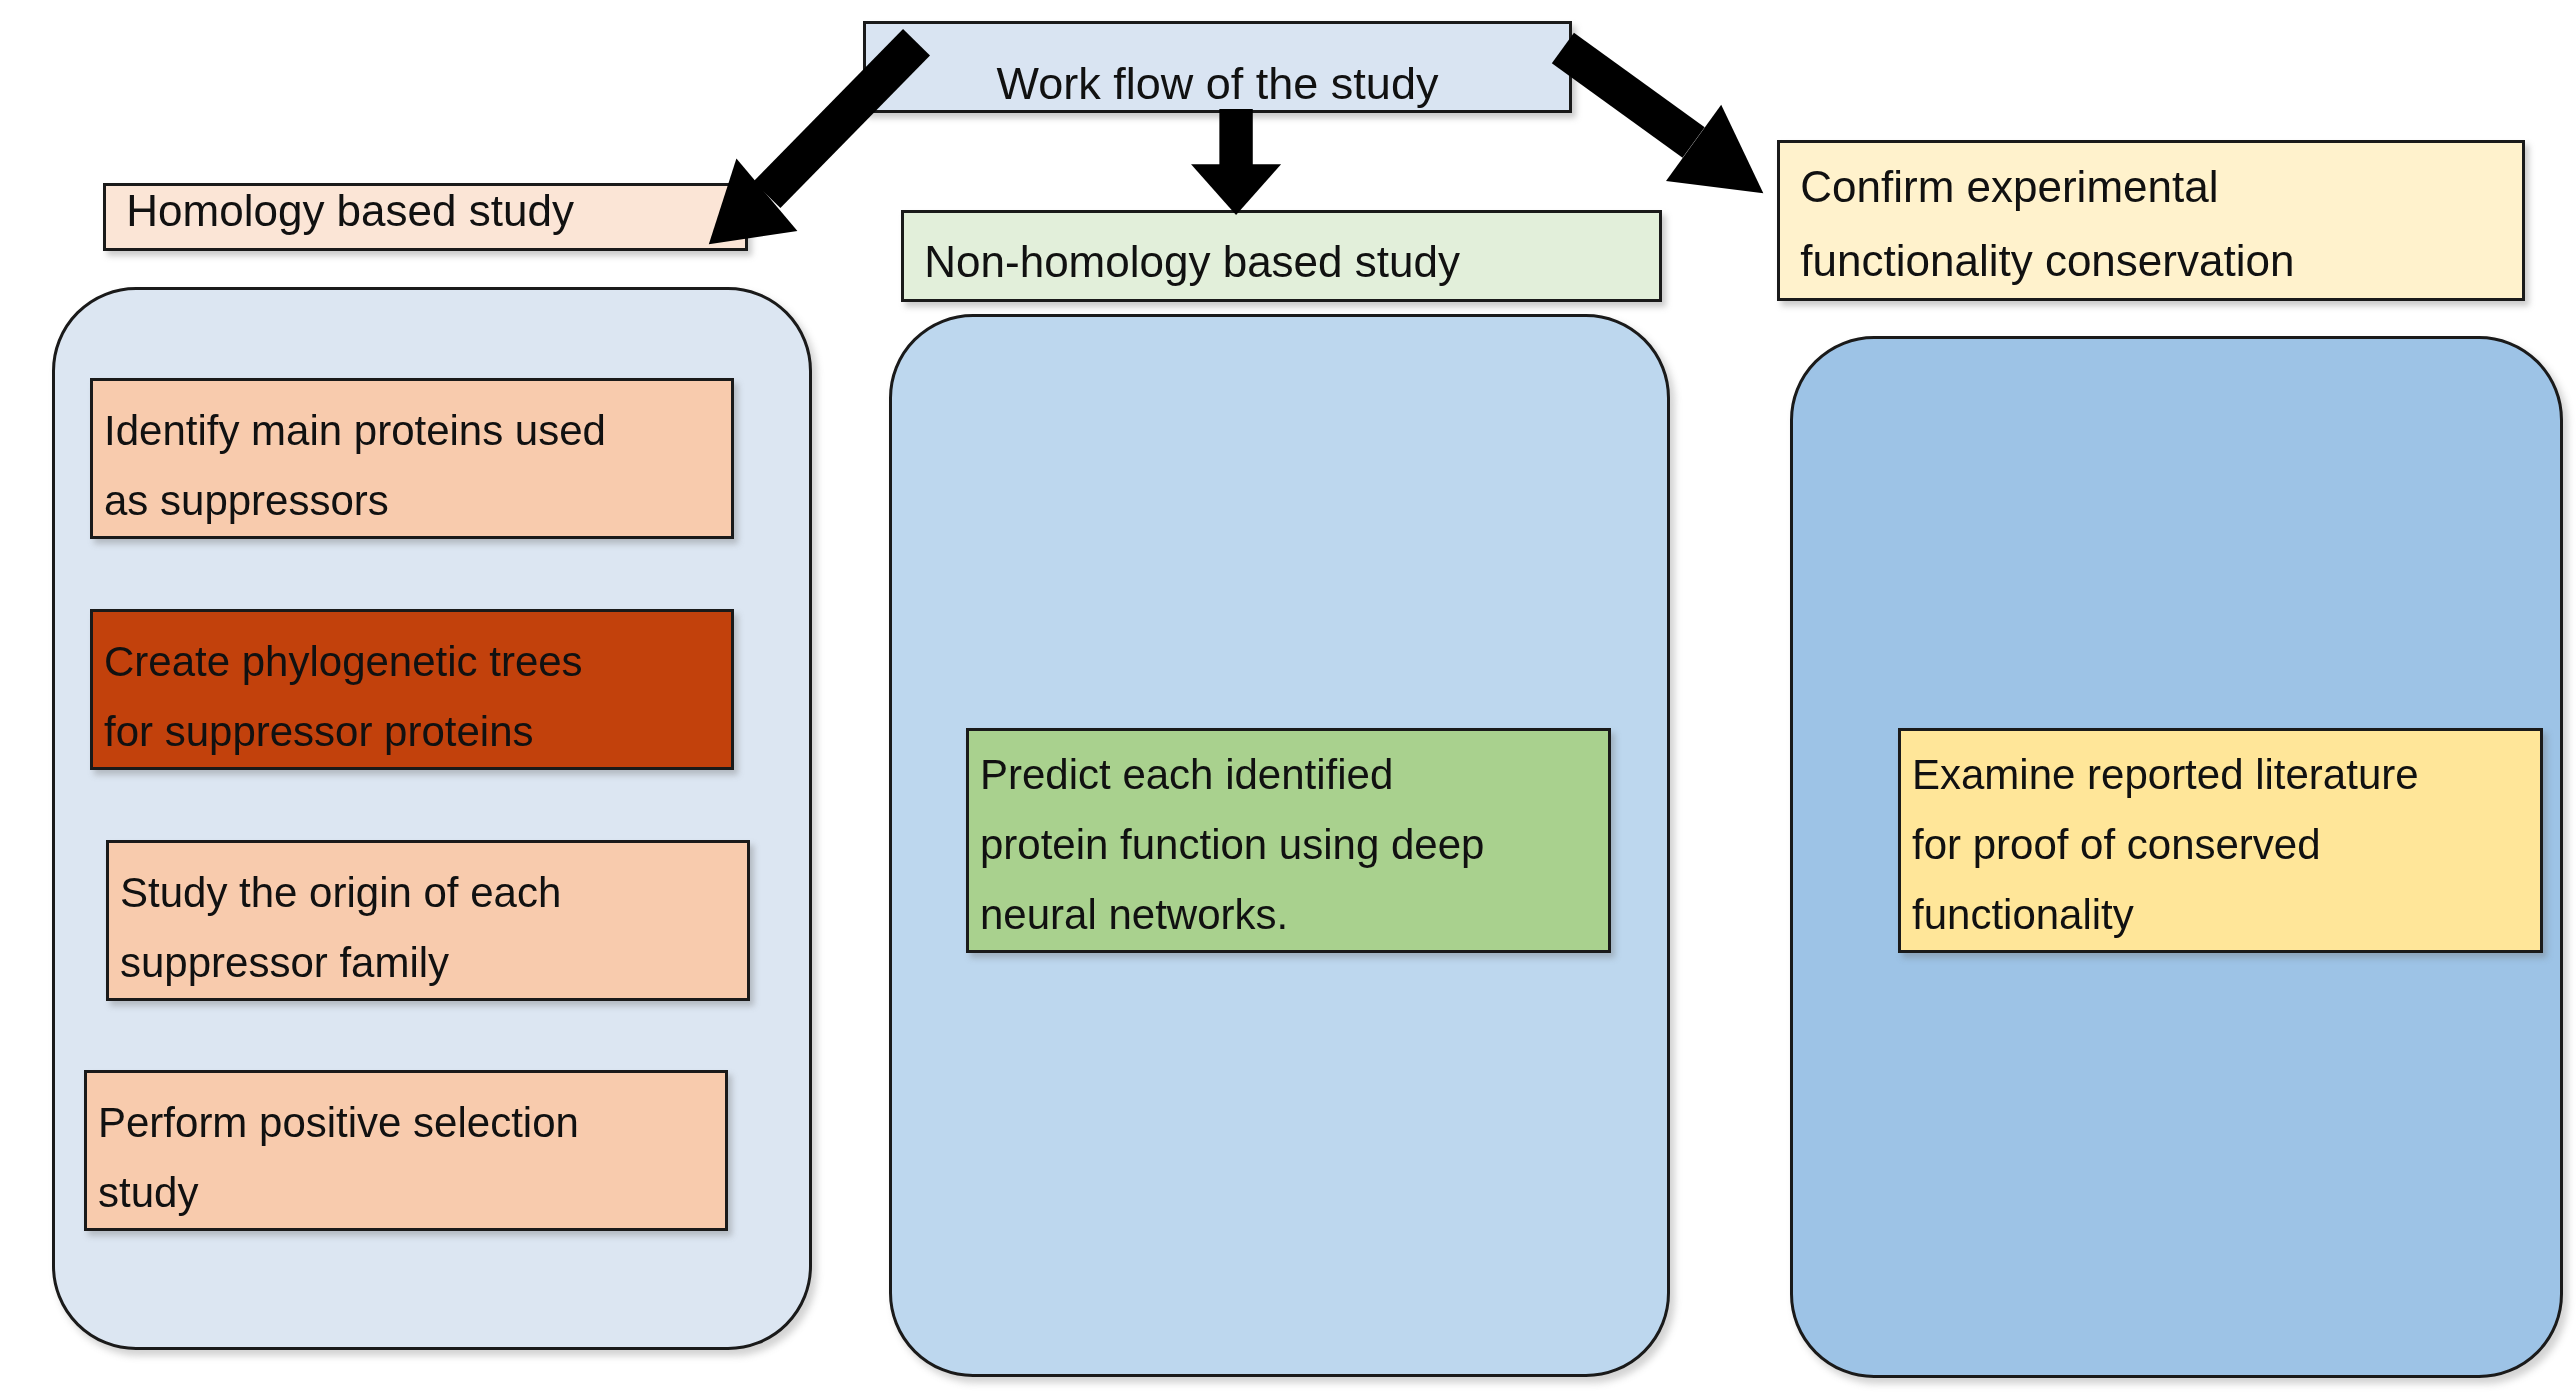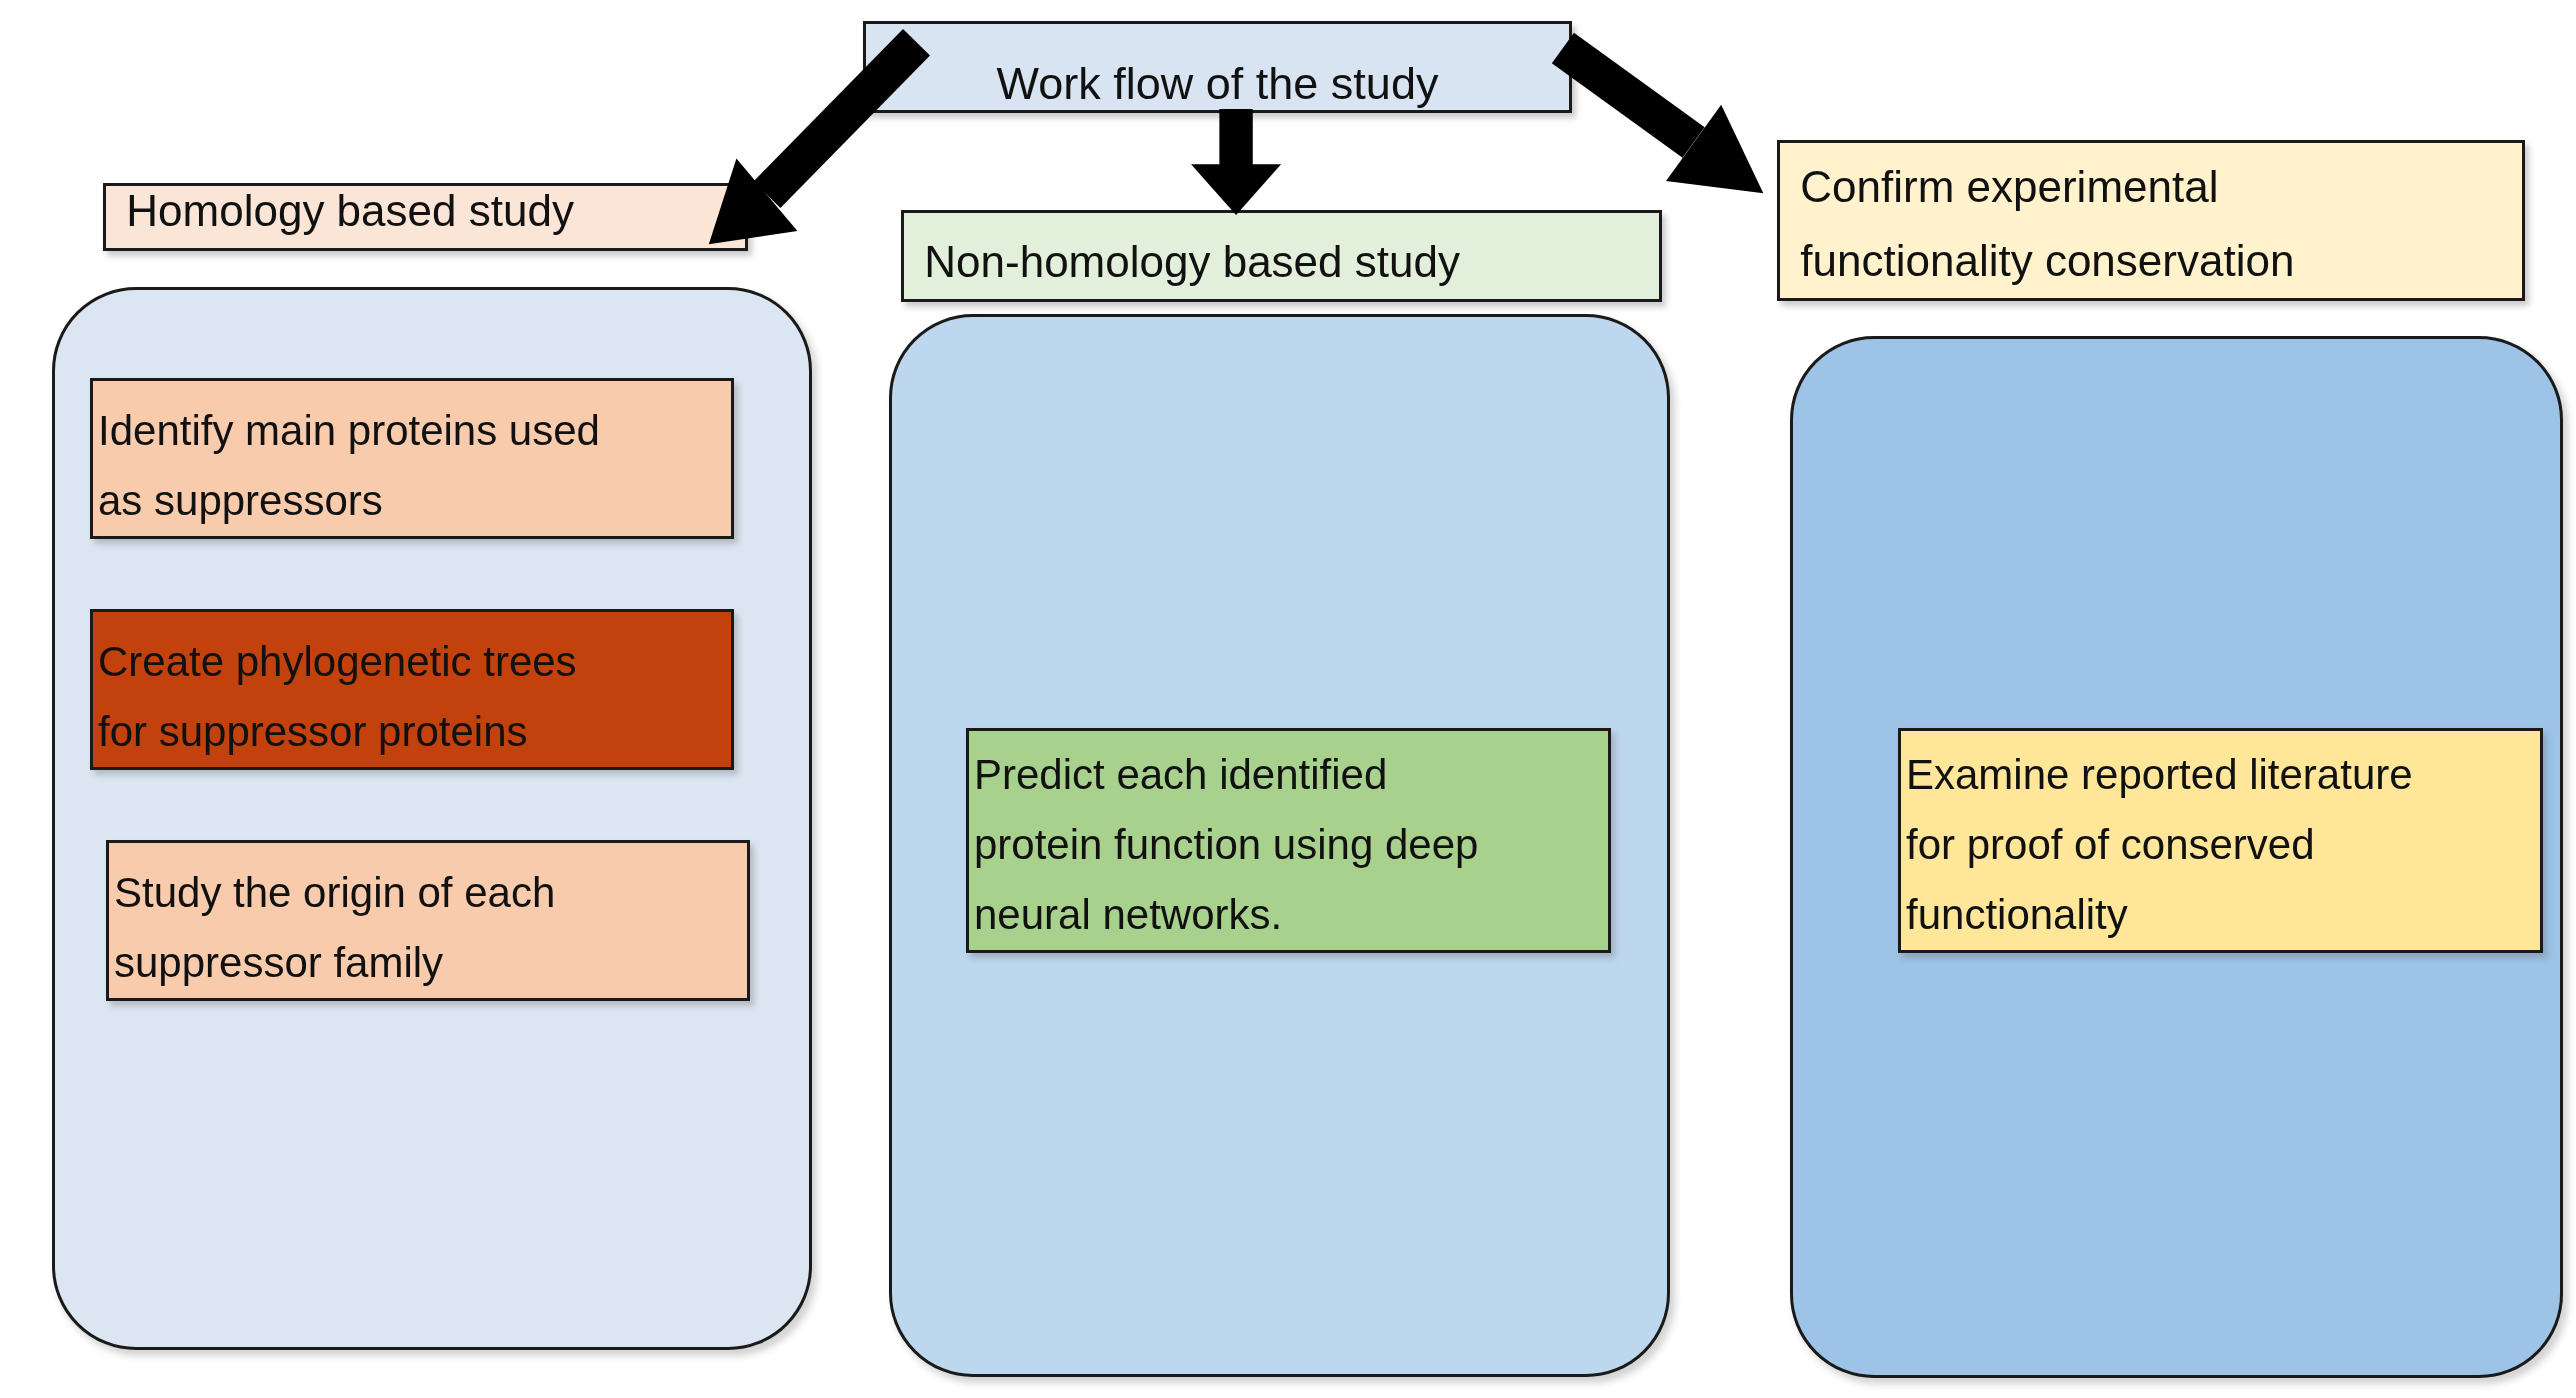--- a/index.html
+++ b/index.html
@@ -13,21 +13,21 @@
     box-shadow:3.6px 5.1px 5.8px rgba(110,110,110,0.35);
     display:flex; align-items:flex-end;
     white-space:pre-line;
   }
   .title-box { justify-content:center; font-size:45px; }
   .hdr { font-size:44px; padding-left:20.3px; line-height:74px; }
   .container {
     border:3.6px solid #1a1a1a; border-radius:84px;
     box-shadow:4.4px 5.8px 7.3px rgba(110,110,110,0.30);
   }
-  .step { font-size:42px; line-height:70px; padding-left:5px; padding-right:4.4px; }
+  .step { font-size:42px; line-height:70px; padding-left:11px; padding-right:4.4px; }
   .arrows { position:absolute; left:0; top:0; pointer-events:none; }
 </style>
 </head>
 <body>
 
 <div class="page">
 
   <div class="abs box title-box" style="left: 863px; top: 21px; width: 709px; height: 92px; background-color: rgb(217, 228, 242);">
     <span>Work flow of the study</span>
   </div>
@@ -59,20 +59,24 @@
   <div class="abs box step" style="left: 90px; top: 609px; width: 644px; height: 161px; background-color: #c2410c;">
     <span>Create phylogenetic trees
 for suppressor proteins</span>
   </div>
 
   <div class="abs box step" style="left: 106px; top: 840px; width: 644px; height: 161px; background-color: rgb(248, 203, 173);">
     <span>Study the origin of each
 suppressor family</span>
   </div>
 
+  <div class="abs box step" style="left: 84px; top: 1070px; width: 644px; height: 161px; background-color: rgb(248, 203, 173);">
+    <span>Perform positive selection
+study</span>
+  </div>
 
   <div class="abs box step" style="left: 966px; top: 728px; width: 645px; height: 225px; background-color: rgb(169, 209, 142);">
     <span>Predict each identified
 protein function using deep
 neural networks.</span>
   </div>
 
   <div class="abs box step" style="left: 1855px; top: 728px; width: 645px; height: 225px; background-color: rgb(255, 230, 153); margin-left: 43px;">
     <span>Examine reported literature
 for proof of conserved

